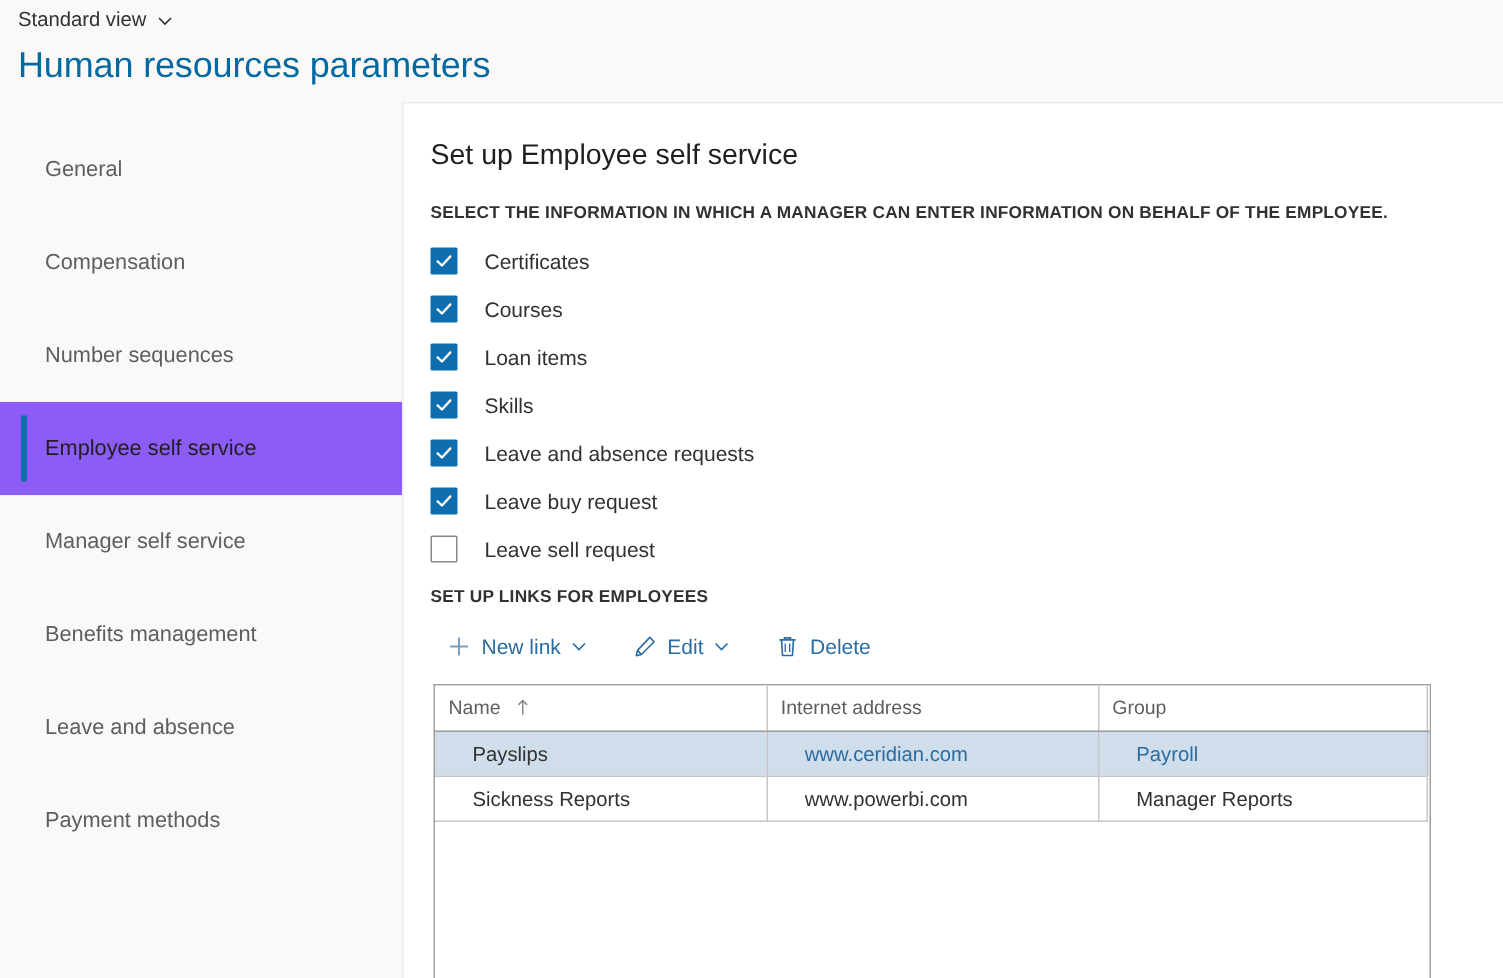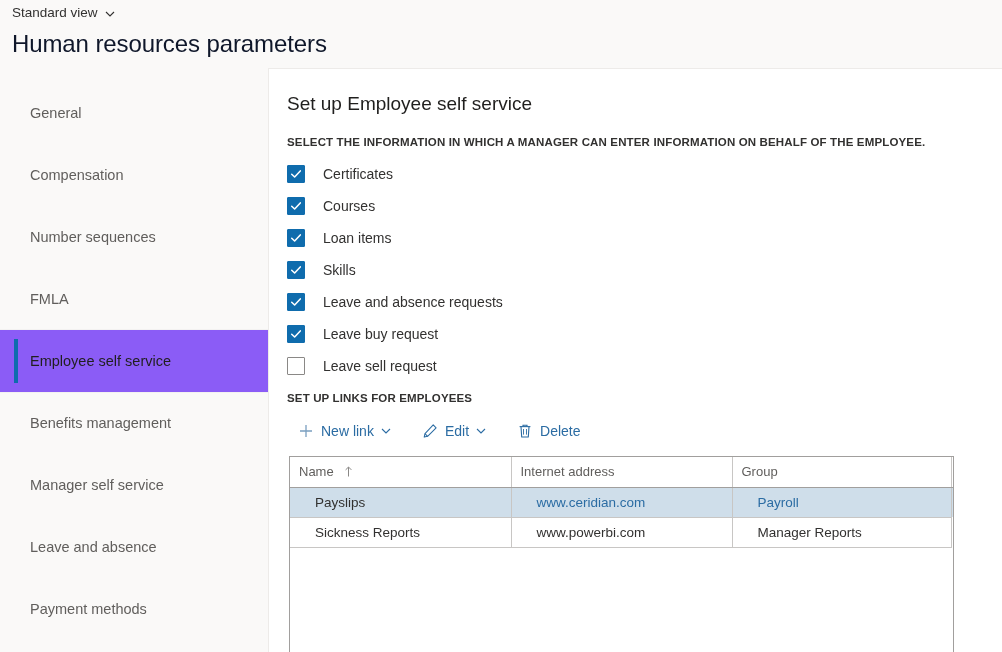--- a/index.html
+++ b/index.html
@@ -40,21 +40,21 @@
     height: 10px;
     position: relative;
     top: 1px;
   }
   .chev-down svg { display: block; }
 
   
   .page-title {
     font-size: 24px;
     font-weight: 400;
-    color: #0f172a;
+    color: #0369a1;
     padding: 2px 0 0 12px;
     letter-spacing: -0.1px;
     line-height: 32px;
   }
 
   
   .body-split {
     display: flex;
     position: absolute;
     top: 68px;
@@ -300,35 +300,32 @@
     </div>
 
     <div class="nav-item">
       <span>Compensation</span>
     </div>
 
     <div class="nav-item">
       <span>Number sequences</span>
     </div>
 
-    <div class="nav-item">
-      <span>FMLA</span>
-    </div>
 
     <div class="nav-item selected">
       <span class="accent"></span>
       <span>Employee self service</span>
     </div>
 
     <div class="nav-item">
+      <span>Manager self service</span>
+    </div>
+
+    <div class="nav-item">
       <span>Benefits management</span>
-    </div>
-
-    <div class="nav-item">
-      <span>Manager self service</span>
     </div>
 
     <div class="nav-item">
       <span>Leave and absence</span>
     </div>
 
     <div class="nav-item">
       <span>Payment methods</span>
     </div>
 

